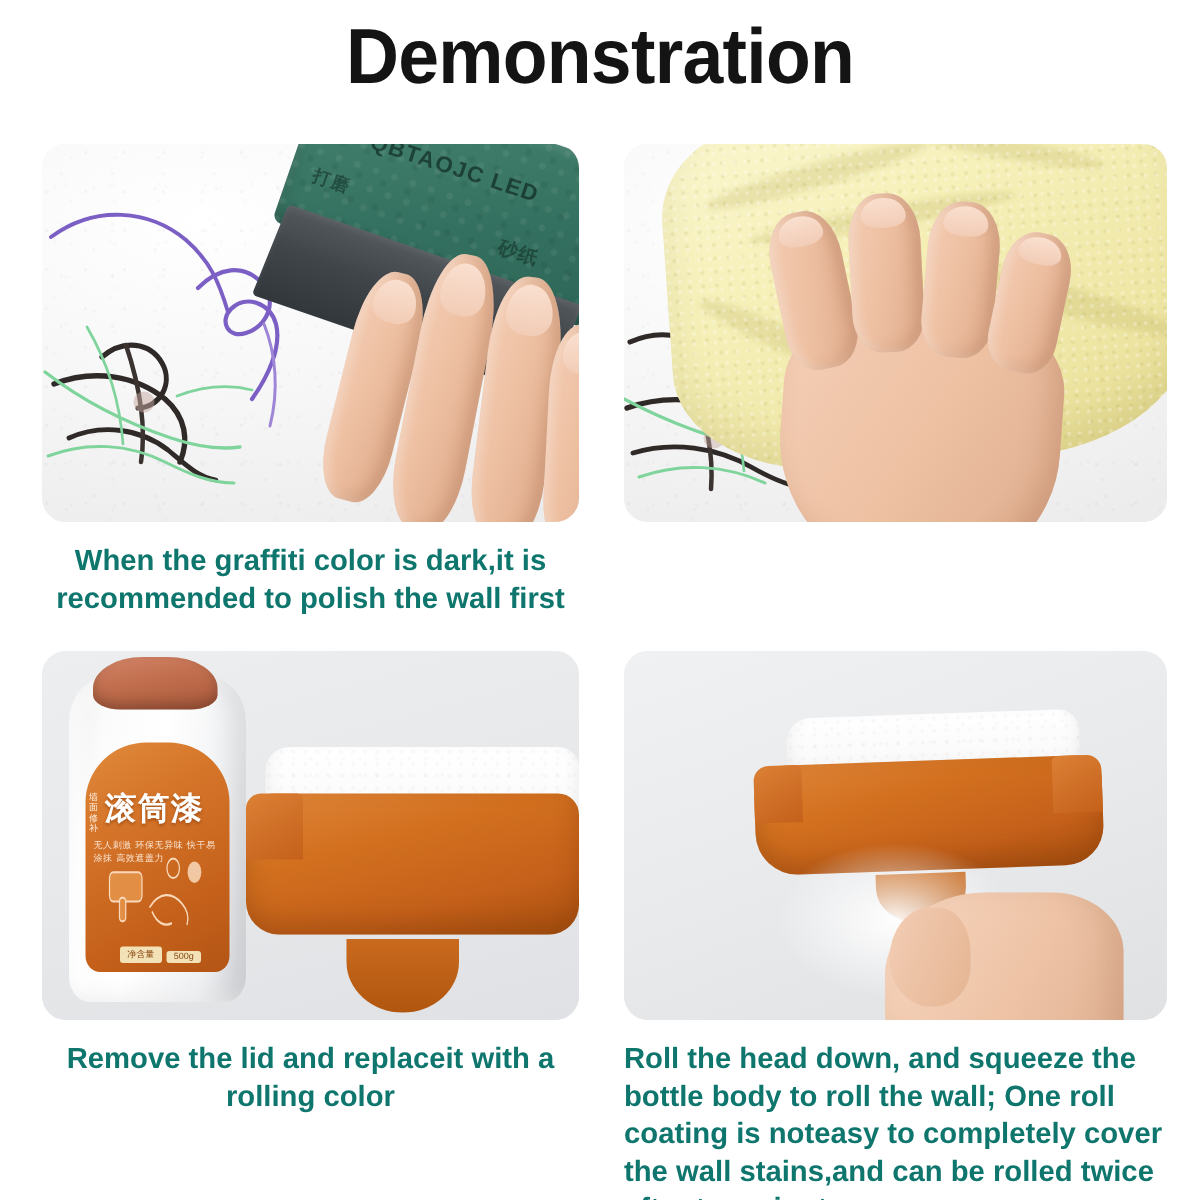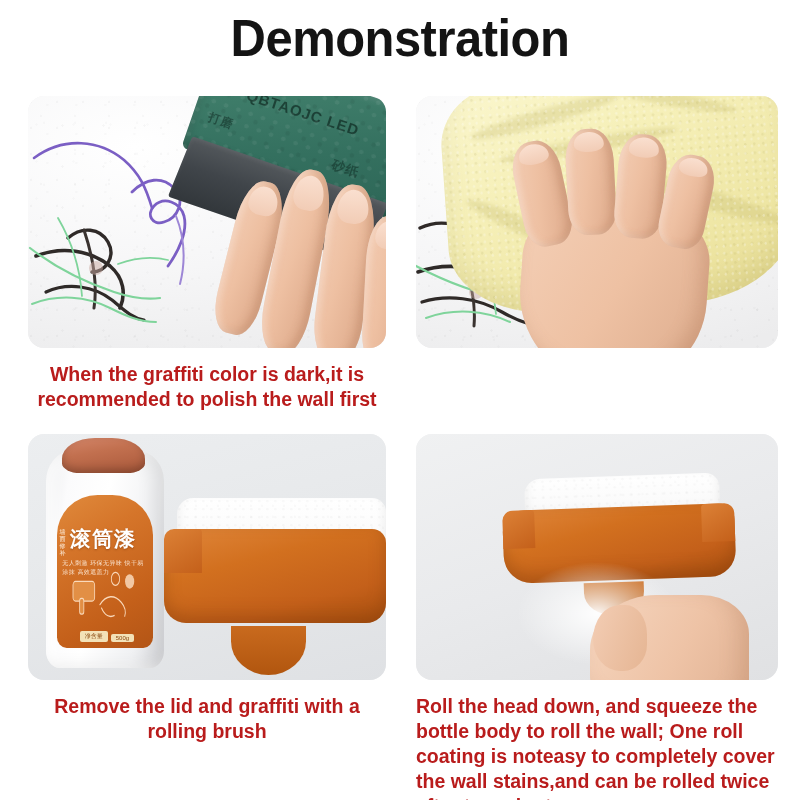--- a/index.html
+++ b/index.html
@@ -64,21 +64,21 @@
     background: #f2f2f3;
   }
   .photo-short { height: 246px; }
 
   .caption {
     margin-top: 14px;
     font-family: "Liberation Sans", sans-serif;
     font-weight: bold;
     font-size: 19.5px;
     line-height: 25px;
-    color: #b91c1c;
+    color: #0f766e;
     text-align: center;
   }
   .caption-left-align { text-align: left; }
 
   
   .wall-bg {
     position: absolute;
     inset: 0;
     background:
       radial-gradient(120% 90% at 30% 20%, #ffffff 0%, #f6f6f7 55%, #ececed 100%);
@@ -572,21 +572,21 @@
 
         <div class="roller-head">
           <div class="roller-fleece"></div>
           <div class="roller-frame">
             <div class="roller-arm-left"></div>
           </div>
           <div class="roller-neck"></div>
         </div>
       </div>
 
-      <div class="caption">Remove the lid and graffiti with a rolling brush</div>
+      <div class="caption">Remove the lid and replaceit with a rolling color</div>
     </div>
 
     <div class="step step-col-right" style="margin-top:22px;">
       <div class="photo photo-short">
         <div class="wall4"></div>
 
         <div class="roller4">
           <div class="roller-fleece" style="left:10%; top:0; width:84%; height:46%;"></div>
           <div class="roller-frame" style="top:26%; height:62%; border-radius:22px 16px 26px 28px;">
             <div class="roller-arm-left" style="width:14%; height:52%;"></div>

